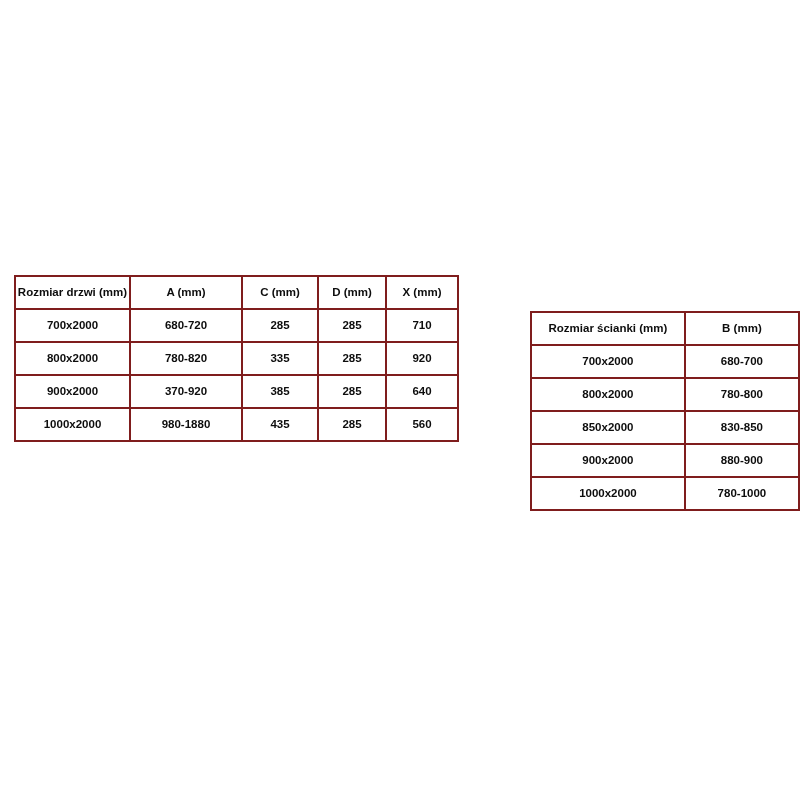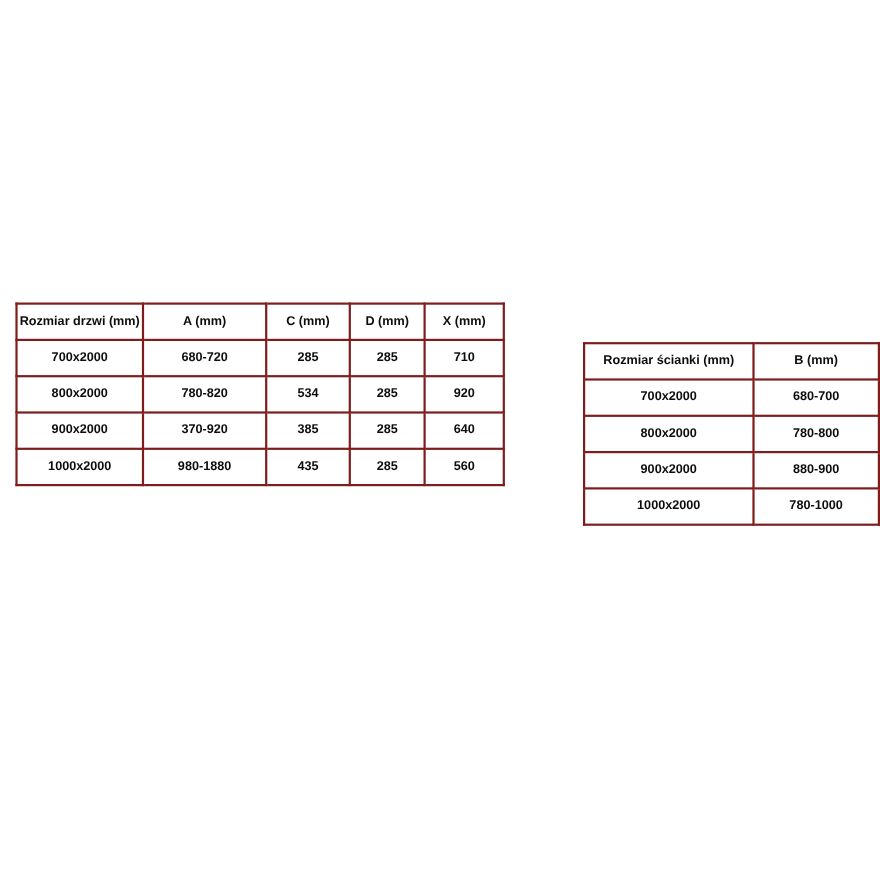--- a/index.html
+++ b/index.html
@@ -87,21 +87,21 @@
       <tr>
         <td>700x2000</td>
         <td>680-720</td>
         <td>285</td>
         <td>285</td>
         <td>710</td>
       </tr>
       <tr>
         <td>800x2000</td>
         <td>780-820</td>
-        <td>534</td>
+        <td>335</td>
         <td>285</td>
         <td>920</td>
       </tr>
       <tr>
         <td>900x2000</td>
         <td>370-920</td>
         <td>385</td>
         <td>285</td>
         <td>640</td>
       </tr>
@@ -129,20 +129,24 @@
     <tbody>
       <tr>
         <td>700x2000</td>
         <td>680-700</td>
       </tr>
       <tr>
         <td>800x2000</td>
         <td>780-800</td>
       </tr>
       <tr>
+        <td>850x2000</td>
+        <td>830-850</td>
+      </tr>
+      <tr>
         <td>900x2000</td>
         <td>880-900</td>
       </tr>
       <tr>
         <td>1000x2000</td>
         <td>780-1000</td>
       </tr>
     </tbody>
   </table>
 

